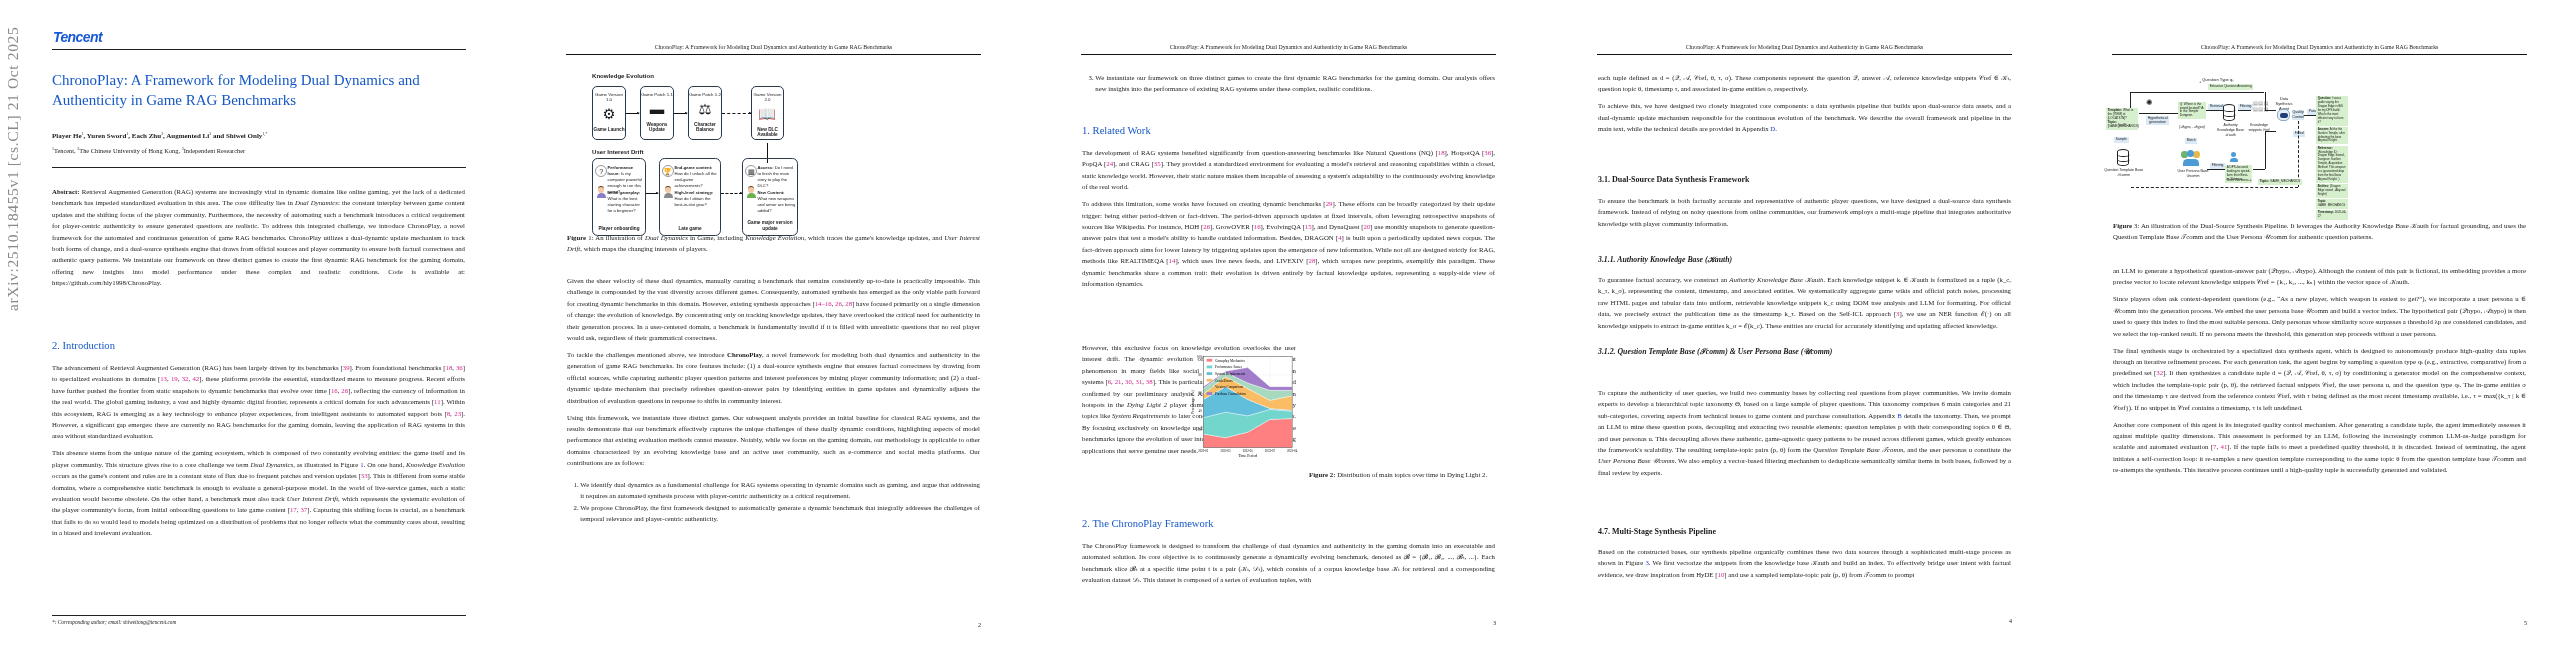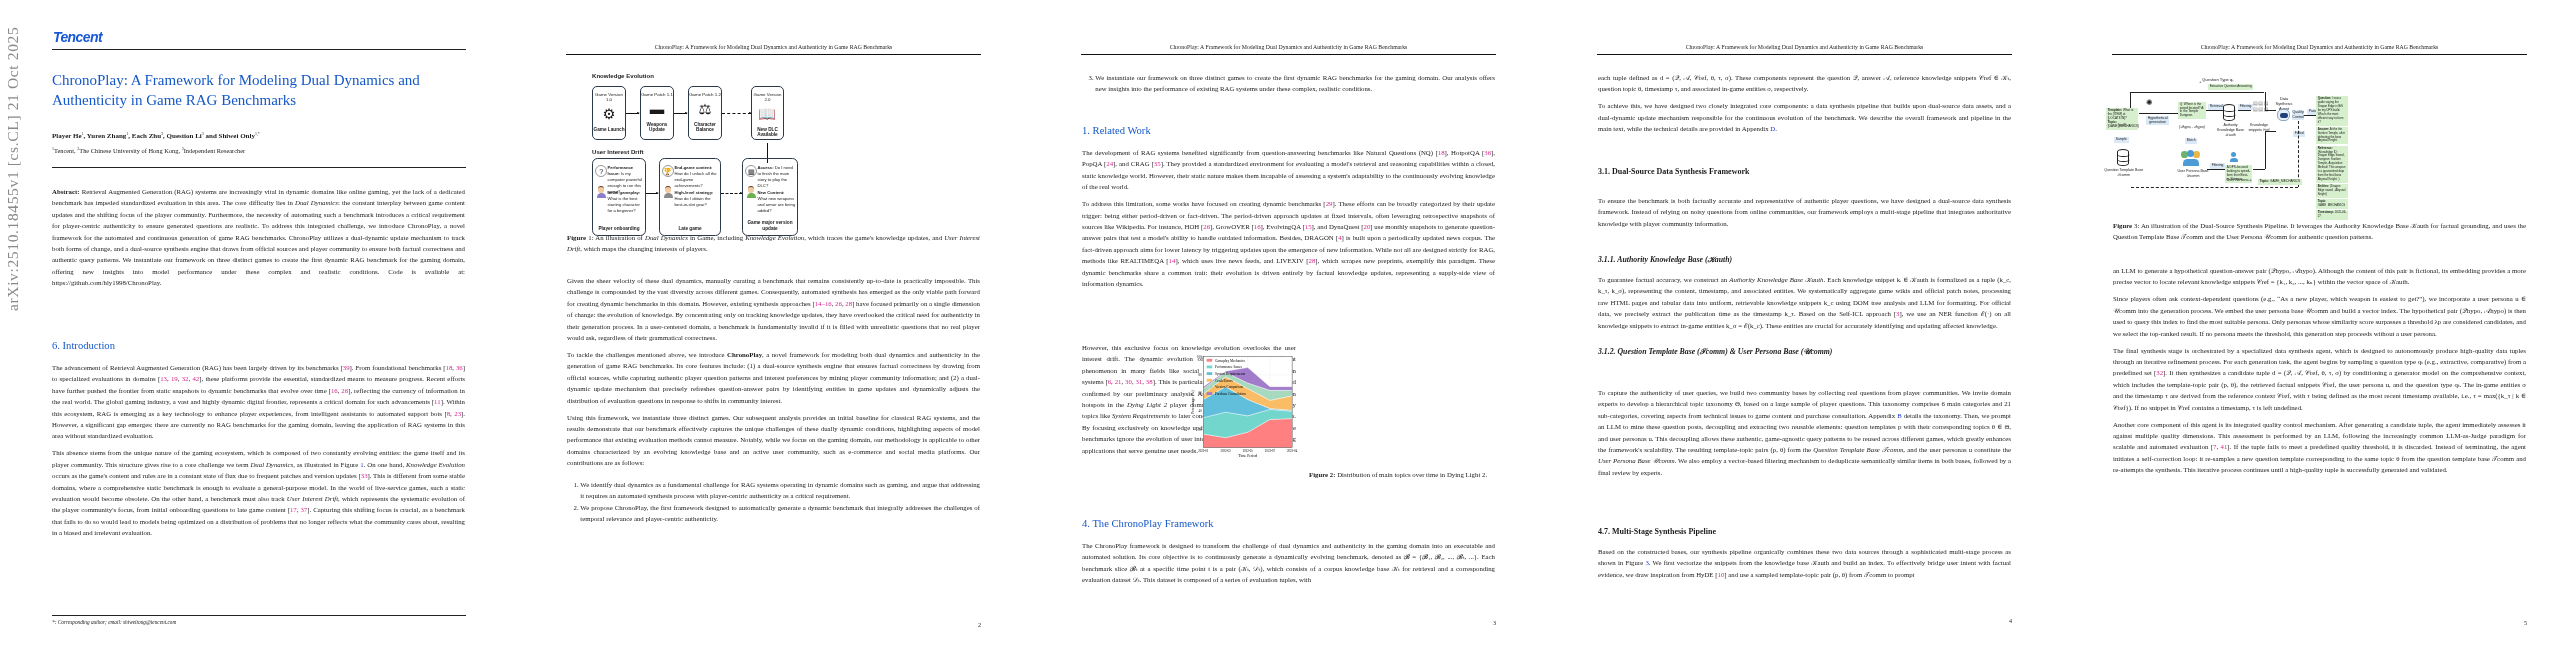--- a/index.html
+++ b/index.html
@@ -61,27 +61,27 @@
 .ol{position:absolute;font-size:3.3px;line-height:4.4px}
 </style>
 </head>
 <body>
 
 <div class="page p1">
   <div class="arxiv">arXiv:2510.18455v1  [cs.CL]  21 Oct 2025</div>
   <div class="logo">Tencent</div>
   <div class="rule" style="top:49px"></div>
   <h1 class="title" style="font-weight:normal">ChronoPlay: A Framework for Modeling Dual Dynamics and Authenticity in Game RAG Benchmarks</h1>
-  <div class="authors" id="authors"><span>Player He</span><sup>1</sup>, <span>Yuren Zhang</span><sup>1</sup>, <span>Each Zhu</span><sup>2</sup>, <span>Question Li</span><sup>3</sup> and <span>Shiwei Only</span><sup>1,*</sup></div>
+  <div class="authors" id="authors"><span>Player He</span><sup>1</sup>, <span>Yuren Sword</span><sup>1</sup>, <span>Each Zhu</span><sup>2</sup>, <span>Augmented Li</span><sup>3</sup> and <span>Shiwei Only</span><sup>1,*</sup></div>
   <div class="affil" id="affils"><sup>1</sup><span>Tencent</span>, <sup>2</sup><span>The Chinese University of Hong Kong</span>, <sup>3</sup><span>Independent Researcher</span></div>
   <div class="rule" style="top:167px"></div>
   <div class="inner txt" style="top:186px">
     <p><b>Abstract:</b><span> Retrieval Augmented Generation (RAG) systems are increasingly vital in dynamic domains like online gaming, yet the lack of a dedicated benchmark has impeded standardized evaluation in this area. The core difficulty lies in </span><em>Dual Dynamics</em><span>: the constant interplay between game content updates and the shifting focus of the player community. Furthermore, the necessity of automating such a benchmark introduces a critical requirement for player-centric authenticity to ensure generated questions are realistic. To address this integrated challenge, we introduce ChronoPlay, a novel framework for the automated and continuous generation of game RAG benchmarks. ChronoPlay utilizes a dual-dynamic update mechanism to track both forms of change, and a dual-source synthesis engine that draws from official sources and player community to ensure both factual correctness and authentic query patterns. We instantiate our framework on three distinct games to create the first dynamic RAG benchmark for the gaming domain, offering new insights into model performance under these complex and realistic conditions. Code is avaliable at: https://github.com/hly1998/ChronoPlay.</span></p>
   </div>
-  <h2 class="sec inner" style="top:340px">6.  Introduction</h2>
+  <h2 class="sec inner" style="top:340px">2.  Introduction</h2>
   <div class="inner txt" style="top:362px">
     <p><span>The advancement of Retrieval Augmented Generation (RAG) has been largely driven by its benchmarks [</span><span class="cite">39</span><span>]. From foundational benchmarks [</span><span class="cite">18</span><span>, </span><span class="cite">36</span><span>] to specialized evaluations in domains [</span><span class="cite">13</span><span>, </span><span class="cite">19</span><span>, </span><span class="cite">32</span><span>, </span><span class="cite">42</span><span>], these platforms provide the essential, standardized means to measure progress. Recent efforts have further pushed the frontier from static snapshots to dynamic benchmarks that evolve over time [</span><span class="cite">16</span><span>, </span><span class="cite">26</span><span>], reflecting the currency of information in the real world. The global gaming industry, a vast and highly dynamic digital frontier, represents a critical domain for such advancements [</span><span class="cite">11</span><span>]. Within this ecosystem, RAG is emerging as a key technology to enhance player experiences, from intelligent assistants to automated support bots [</span><span class="cite">8</span><span>, </span><span class="cite">23</span><span>]. However, a significant gap emerges: there are currently no RAG benchmarks for the gaming domain, leaving the application of RAG systems in this area without standardized evaluation.</span></p>
     <p><span>This absence stems from the unique nature of the gaming ecosystem, which is composed of two constantly evolving entities: the game itself and its player community. This structure gives rise to a core challenge we term </span><em>Dual Dynamics</em><span>, as illustrated in Figure </span><span class="ref">1</span><span>. On one hand, </span><em>Knowledge Evolution</em><span> occurs as the game's content and rules are in a constant state of flux due to frequent patches and version updates [</span><span class="cite">33</span><span>]. This is different from some stable domains, where a comprehensive static benchmark is enough to evaluate a general-purpose model. In the world of live-service games, such a static evaluation would become obsolete. On the other hand, a benchmark must also track </span><em>User Interest Drift</em><span>, which represents the systematic evolution of the player community's focus, from initial onboarding questions to late game content [</span><span class="cite">17</span><span>, </span><span class="cite">37</span><span>]. Capturing this shifting focus is crucial, as a benchmark that fails to do so would lead to models being optimized on a distribution of problems that no longer reflects what the community cares about, resulting in a biased and irrelevant evaluation.</span></p>
   </div>
   <div class="footnote">*: Corresponding author; email: shiweitong@tencent.com</div>
 </div>
 
 <div class="page p2">
   <div class="runhead">ChronoPlay: A Framework for Modeling Dual Dynamics and Authenticity in Game RAG Benchmarks</div>
   <div class="fig1">
@@ -170,21 +170,21 @@
   </div>
   <h2 class="sec inner" style="top:125px">1.  Related Work</h2>
   <div class="inner txt" style="top:147px">
     <p><span>The development of RAG systems benefited significantly from question-answering benchmarks like Natural Questions (NQ) [</span><span class="cite">18</span><span>], HotpotQA [</span><span class="cite">36</span><span>], PopQA [</span><span class="cite">24</span><span>], and CRAG [</span><span class="cite">35</span><span>]. They provided a standardized environment for evaluating a model's retrieval and reasoning capabilities within a closed, static knowledge world. However, their static nature makes them incapable of assessing a system's adaptability to the continuously evolving knowledge of the real world.</span></p>
     <p><span>To address this limitation, some works have focused on creating dynamic benchmarks [</span><span class="cite">29</span><span>]. These efforts can be broadly categorized by their update trigger: being either period-driven or fact-driven. The period-driven approach updates at fixed intervals, often leveraging retrospective snapshots of sources like Wikipedia. For instance, HOH [</span><span class="cite">26</span><span>], GrowOVER [</span><span class="cite">16</span><span>], EvolvingQA [</span><span class="cite">15</span><span>], and DynaQuest [</span><span class="cite">20</span><span>] use monthly snapshots to generate question-answer pairs that test a model's ability to handle outdated information. Besides, DRAGON [</span><span class="cite">4</span><span>] is built upon a periodically updated news corpus. The fact-driven approach aims for lower latency by triggering updates upon the emergence of new information. While not all are designed strictly for RAG, methods like REALTIMEQA [</span><span class="cite">14</span><span>], which uses live news feeds, and LIVEXIV [</span><span class="cite">28</span><span>], which scrapes new preprints, exemplify this paradigm. These dynamic benchmarks share a common trait: their evolution is driven entirely by factual knowledge updates, representing a supply-side view of information dynamics.</span></p>
   </div>
   <div class="inner txt" style="top:342px;width:214px">
     <p><span>However, this exclusive focus on knowledge evolution overlooks the user interest drift. The dynamic evolution of user interests is a significant phenomenon in many fields like social computing and recommendation systems [</span><span class="cite">6</span><span>, </span><span class="cite">21</span><span>, </span><span class="cite">30</span><span>, </span><span class="cite">31</span><span>, </span><span class="cite">38</span><span>]. This is particularly pronounced in gaming, a trend confirmed by our preliminary analysis. As shown in Figure </span><span class="ref">2</span><span>, discussion hotspots in the </span><em>Dying Light 2</em><span> player community clearly drifted from early topics like </span><em>System Requirements</em><span> to later concerns about </span><em>Gameplay Mechanics</em><span>. By focusing exclusively on knowledge updates, all current temporally-aware benchmarks ignore the evolution of user interest, which is critical for building applications that serve genuine user needs.</span></p>
   </div>
   <div class="figcap" style="left:279px;top:469px;width:187px"><b>Figure 2:</b><span> Distribution of main topics over time in Dying Light 2.</span></div>
-  <h2 class="sec inner" style="top:518px">4.  The ChronoPlay Framework</h2>
+  <h2 class="sec inner" style="top:518px">2.  The ChronoPlay Framework</h2>
   <div class="inner txt" style="top:540px">
     <p>The ChronoPlay framework is designed to transform the challenge of dual dynamics and authenticity in the gaming domain into an executable and automated solution. Its core objective is to continuously generate a dynamically evolving benchmark, denoted as 𝓑 = {𝓑₁, 𝓑₂, ..., 𝓑ₜ, ...}. Each benchmark slice 𝓑ₜ at a specific time point t is a pair (𝒦ₜ, 𝒟ₜ), which consists of a corpus knowledge base 𝒦ₜ for retrieval and a corresponding evaluation dataset 𝒟ₜ. This dataset is composed of a series of evaluation tuples, with</p>
   </div>
   <div class="pgnum" style="top:620px">3</div>
 </div>
 
 <svg class="chart" viewBox="0 0 268 200" id="chart">
     <rect x="40" y="12" width="160" height="164" fill="#fff" stroke="none"></rect>
     <line x1="40" x2="200" y1="143.2" y2="143.2" stroke="#e6e6e6" stroke-width="0.6"></line>
     <line x1="40" x2="200" y1="110.39999999999999" y2="110.39999999999999" stroke="#e6e6e6" stroke-width="0.6"></line>
@@ -228,21 +228,21 @@
     <rect x="46" y="76" width="10" height="5" fill="#a07ccb"></rect>
     <text x="61" y="81" font-size="6.2" font-family="Liberation Serif, serif">Purchase Consultation</text>
   </svg>
 
 <div class="page p4">
   <div class="runhead">ChronoPlay: A Framework for Modeling Dual Dynamics and Authenticity in Game RAG Benchmarks</div>
   <div class="inner txt" style="top:72px">
     <p>each tuple defined as d = (𝒬, 𝒜, 𝒞ref, θ, τ, σ). These components represent the question 𝒬, answer 𝒜, reference knowledge snippets 𝒞ref ∈ 𝒦ₜ, question topic θ, timestamp τ, and associated in-game entities σ, respectively.</p>
     <p><span>To achieve this, we have designed two closely integrated core components: a data synthesis pipeline that builds upon dual-source data assets, and a dual-dynamic update mechanism responsible for the continuous evolution of the benchmark. We describe the overall framework and pipeline in the main text, while the technical details are provided in Appendix </span><span class="ref">D</span>.</p>
   </div>
-  <h3 class="sub inner" style="top:167px">3.1.  Dual-Source Data Synthesis Framework</h3>
+  <h3 class="sub inner" style="top:175px">3.1.  Dual-Source Data Synthesis Framework</h3>
   <div class="inner txt" style="top:195px">
     <p>To ensure the benchmark is both factually accurate and representative of authentic player questions, we have designed a dual-source data synthesis framework. Instead of relying on noisy questions from online communities, our framework employs a multi-stage pipeline that integrates authoritative knowledge with player community information.</p>
   </div>
   <h4 class="subsub inner" style="top:255px">3.1.1.  Authority Knowledge Base (𝒦auth)</h4>
   <div class="inner txt" style="top:274px">
     <p><span>To guarantee factual accuracy, we construct an </span><em>Authority Knowledge Base 𝒦auth</em><span>. Each knowledge snippet kᵢ ∈ 𝒦auth is formalized as a tuple (k_c, k_τ, k_σ), representing the content, timestamp, and associated entities. We systematically aggregate game wikis and official patch notes, processing raw HTML pages and tabular data into uniform, retrievable knowledge snippets k_c using DOM tree analysis and LLM for formatting. For official data, we precisely extract the publication time as the timestamp k_τ. Based on the Self-ICL approach [</span><span class="cite">3</span><span>], we use an NER function ℰ(·) on all knowledge snippets to extract in-game entities k_σ = ℰ(k_c). These entities are crucial for accurately identifying and updating affected knowledge.</span></p>
   </div>
   <h4 class="subsub inner" style="top:347px">3.1.2.  Question Template Base (𝒯comm) &amp; User Persona Base (𝒰comm)</h4>
   <div class="inner txt" style="top:387px">
     <p><span>To capture the authenticity of user queries, we build two community bases by collecting real questions from player communities. We invite domain experts to develop a hierarchical topic taxonomy Θ, based on a large sample of player questions. This taxonomy comprises 6 main categories and 21 sub-categories, covering aspects from technical issues to game content and purchase consultation. Appendix </span><span class="ref">B</span><span> details the taxonomy. Then, we prompt an LLM to mine these question posts, decoupling and extracting two reusable elements: question templates p with their corresponding topics θ ∈ Θ, and user personas u. This decoupling allows these authentic, game-agnostic query patterns to be reused across different games, which greatly enhances the framework's scalability. The resulting template-topic pairs (p, θ) form the </span><em>Question Template Base 𝒯comm</em><span>, and the user personas u constitute the </span><em>User Persona Base 𝒰comm</em><span>. We also employ a vector-based filtering mechanism to deduplicate semantically similar items in both bases, followed by a final review by experts.</span></p>

